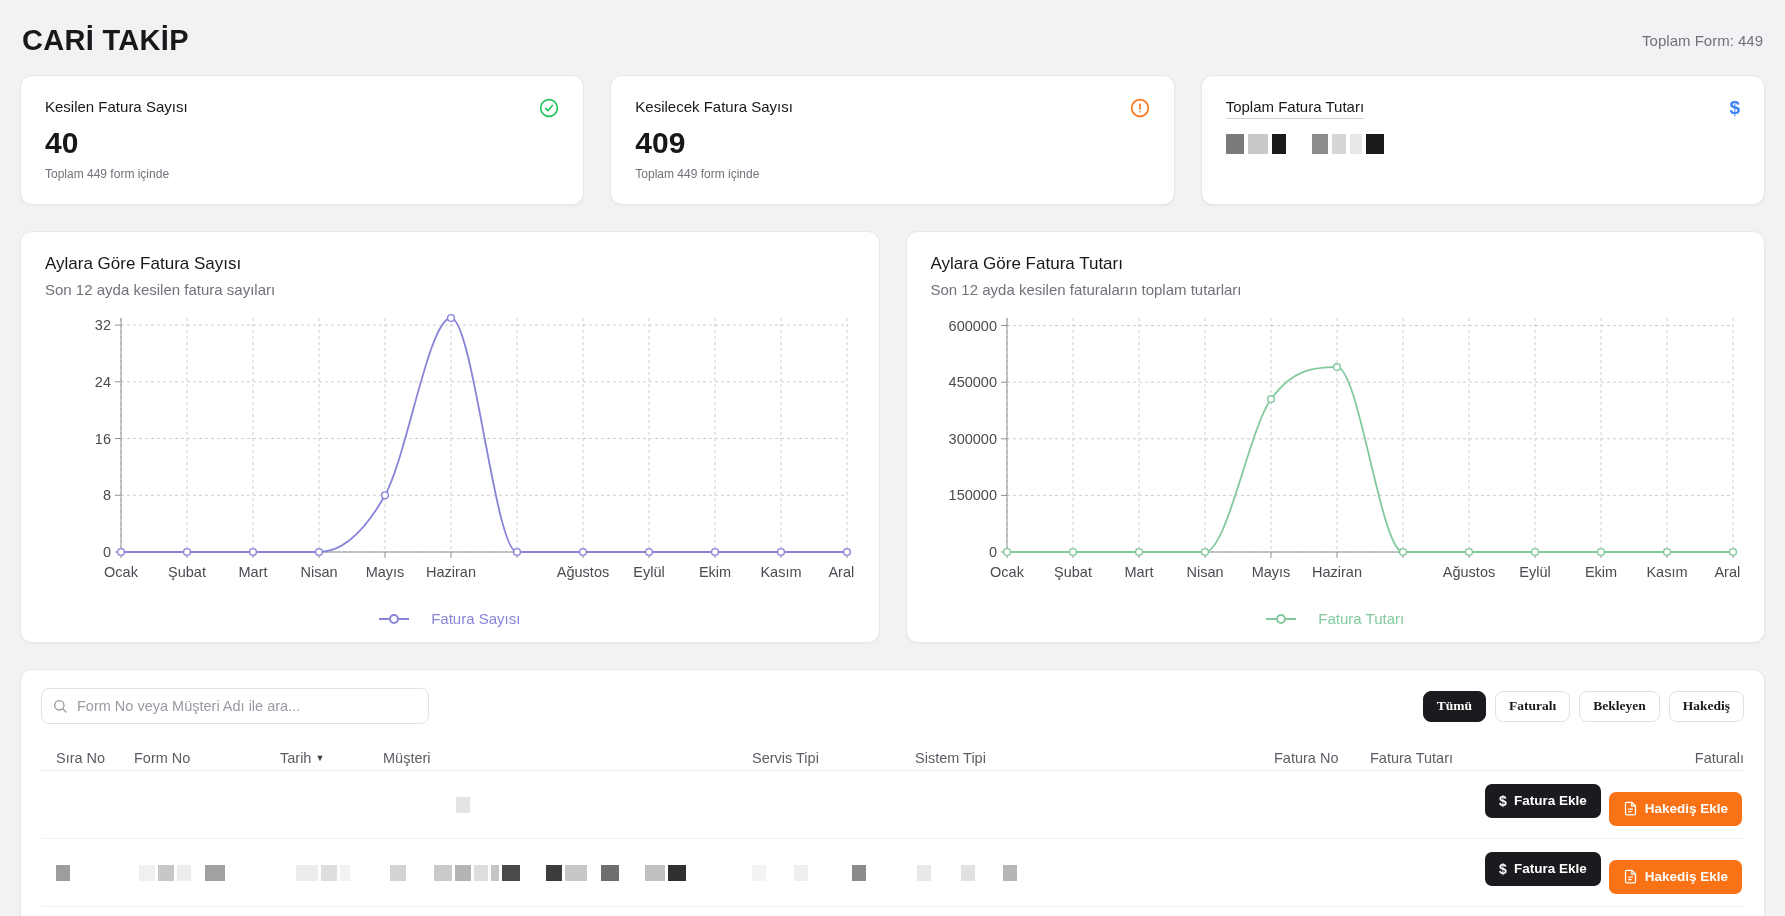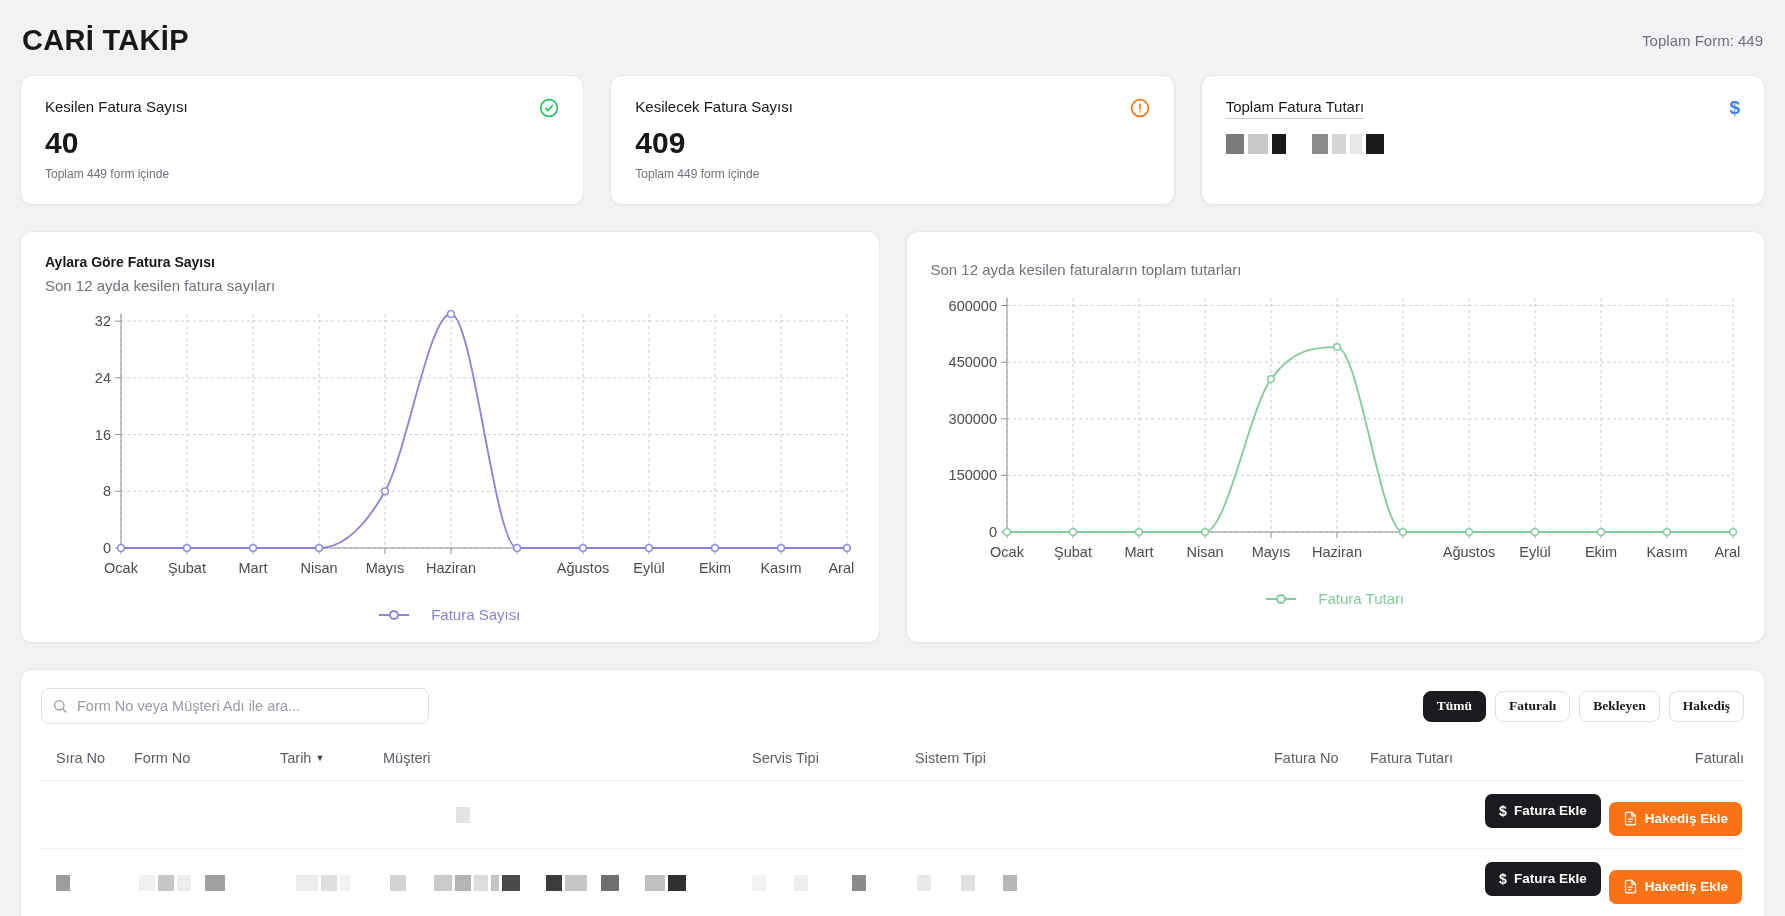--- a/index.html
+++ b/index.html
@@ -28,21 +28,21 @@
   .stat-value { font-size: 30px; font-weight: 700; margin-top: 10px; }
   .stat-sub { font-size: 12px; color: #71717a; margin-top: 7px; }
   .dollar-stat { font-size: 19px; font-weight: 600; color: #3b82f6; line-height: 20px; }
 
   .redact-lg { margin-top: 14px; height: 22px; display: flex; align-items: center; }
   .redact-lg span { display: inline-block; height: 20px; }
 
   
   .charts { display: grid; grid-template-columns: 1fr 1fr; gap: 26px; margin-top: 26px; }
   .chart-card { padding: 22px 24px 12px; height: 412px; overflow: hidden; }
-  .chart-title { font-size: 14px; font-weight: 700; }
+  .chart-title { font-size: 17px; font-weight: 400; }
   .chart-sub { font-size: 15px; color: #71717a; margin-top: 7px; }
   .chart-canvas { margin-top: 12px; height: 296px; }
   .tick { font-size: 14.5px; fill: #4b4b52; font-family: "Liberation Sans", sans-serif; }
   .legend { text-align: center; margin-top: 4px; font-size: 15px; }
   .legend-item { display: inline-flex; align-items: center; gap: 22px; cursor: pointer; }
 
   
   .table-card { margin-top: 26px; padding: 18px 20px; height: 310px; overflow: hidden; }
   .toolbar { display: flex; justify-content: space-between; align-items: center; }
   .search-box { position: relative; width: 388px; }
@@ -55,21 +55,21 @@
   .search-icon { position: absolute; left: 11px; top: 10px; }
   .filters { display: flex; gap: 9px; }
   .filter-btn {
     height: 31px; padding: 0 13px; border-radius: 8px; border: 1px solid #e1e1e5;
     background: #fff; color: #18181b; font-size: 13.5px; font-weight: 600;
     font-family: Liberation Serif, serif; cursor: pointer;
   }
   .filter-btn.active { background: #1b1b1f; border-color: #1b1b1f; color: #fff; }
 
   .tgrid { display: grid; grid-template-columns: 78px 146px 103px 369px 163px 359px 96px 150px 1fr; padding-left: 15px; }
-  .thead { margin-top: 26px; color: #5d5d66; font-size: 14.5px; padding-bottom: 14px; border-bottom: 1px solid #ececef; }
+  .thead { margin-top: 26px; color: #5d5d66; font-size: 14.5px; padding-bottom: 4px; border-bottom: 1px solid #ececef; }
   .th { display: flex; align-items: center; gap: 4px; }
   .th.right { justify-content: flex-end; }
   .sort-icon { font-size: 9px; color: #3f3f46; }
 
   .trow { align-items: center; height: 68px; border-bottom: 1px solid #f0f0f2; }
   .rcell { display: flex; align-items: center; }
   .rcell span { display: inline-block; height: 16px; }
   .actions { grid-column: 8 / 10; justify-self: end; display: flex; gap: 8px; padding-right: 2px; }
   .action-btn {
     height: 34px; border: none; border-radius: 7px; padding: 0 14px;
@@ -211,20 +211,21 @@
             <svg width="30" height="14" viewBox="0 0 30 14">
               <path d="M0 7h10" stroke="currentColor" stroke-width="2" fill="none"></path>
               <path d="M20 7h10" stroke="currentColor" stroke-width="2" fill="none"></path>
               <circle cx="15" cy="7" r="4" fill="#fff" stroke="currentColor" stroke-width="2"></circle>
             </svg>
             <span>Fatura Sayısı</span>
           </span></div>
     </div>
 
     <div class="card chart-card">
+      <div class="chart-title">Aylara Göre Fatura Tutarı</div>
       <div class="chart-sub">Son 12 ayda kesilen faturaların toplam tutarları</div>
       <div class="chart-canvas"><svg width="810" height="296">
             <line x1="76" y1="8" x2="76" y2="242" stroke="#cecece" stroke-dasharray="3 3" stroke-width="1"></line>
             <line x1="142" y1="8" x2="142" y2="242" stroke="#cecece" stroke-dasharray="3 3" stroke-width="1"></line>
             <line x1="208" y1="8" x2="208" y2="242" stroke="#cecece" stroke-dasharray="3 3" stroke-width="1"></line>
             <line x1="274" y1="8" x2="274" y2="242" stroke="#cecece" stroke-dasharray="3 3" stroke-width="1"></line>
             <line x1="340" y1="8" x2="340" y2="242" stroke="#cecece" stroke-dasharray="3 3" stroke-width="1"></line>
             <line x1="406" y1="8" x2="406" y2="242" stroke="#cecece" stroke-dasharray="3 3" stroke-width="1"></line>
             <line x1="472" y1="8" x2="472" y2="242" stroke="#cecece" stroke-dasharray="3 3" stroke-width="1"></line>
             <line x1="538" y1="8" x2="538" y2="242" stroke="#cecece" stroke-dasharray="3 3" stroke-width="1"></line>

